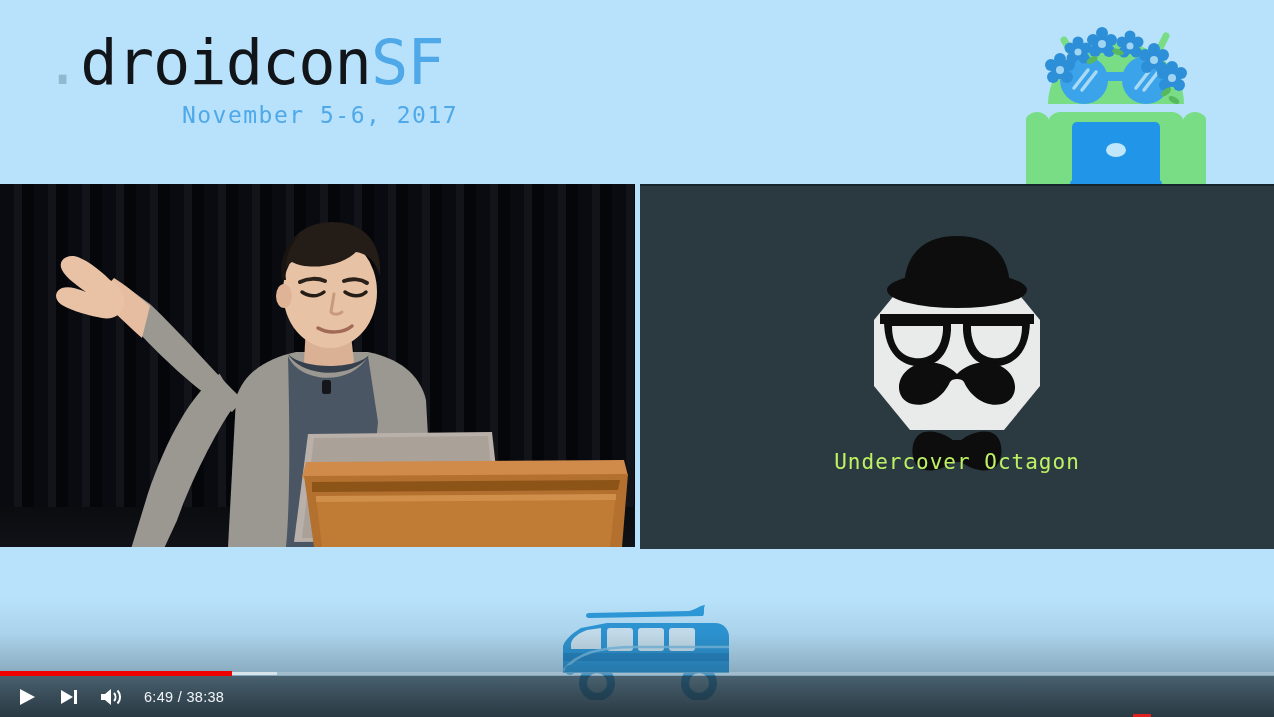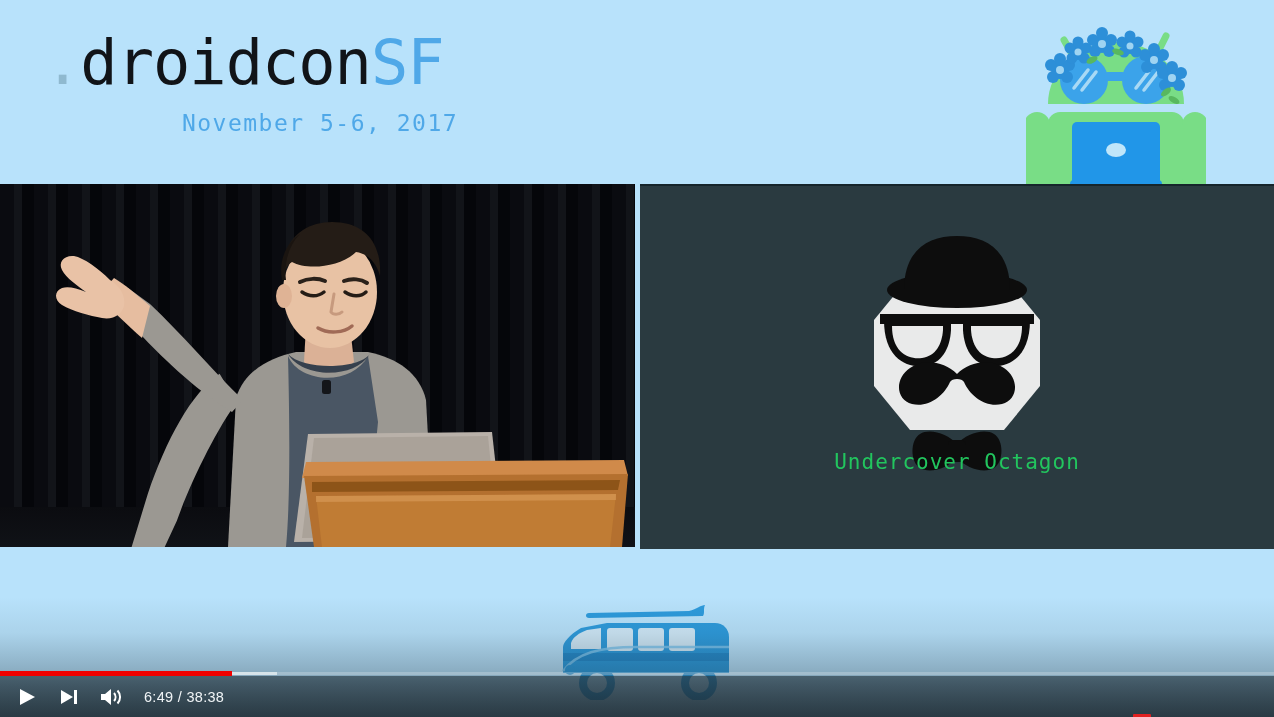--- a/index.html
+++ b/index.html
@@ -48,21 +48,21 @@
   .brand-title .sf {
     color: #4fa8e8;
   }
   .brand-date {
     font-family: "DejaVu Sans Mono", "Liberation Mono", monospace;
     font-size: 23px;
     letter-spacing: 1.5px;
     color: #4fa8e8;
     text-align: center;
     width: 420px;
-    margin-top: 12px;
+    margin-top: 4px;
     margin-left: 66px;
   }
 
   
   .droid {
     position: absolute;
     right: 88px;
     top: 8px;
     width: 180px;
     height: 184px;
@@ -129,21 +129,21 @@
   }
   .slide-caption {
     position: absolute;
     left: 0;
     top: 264px;
     width: 100%;
     text-align: center;
     font-family: "DejaVu Sans Mono", "Liberation Mono", monospace;
     font-size: 21px;
     letter-spacing: 1px;
-    color: #22c55e;
+    color: #bef264;
   }
 
   
   .van {
     position: absolute;
     left: 50%;
     transform: translateX(-50%);
     bottom: 17px;
     width: 200px;
     height: 105px;

